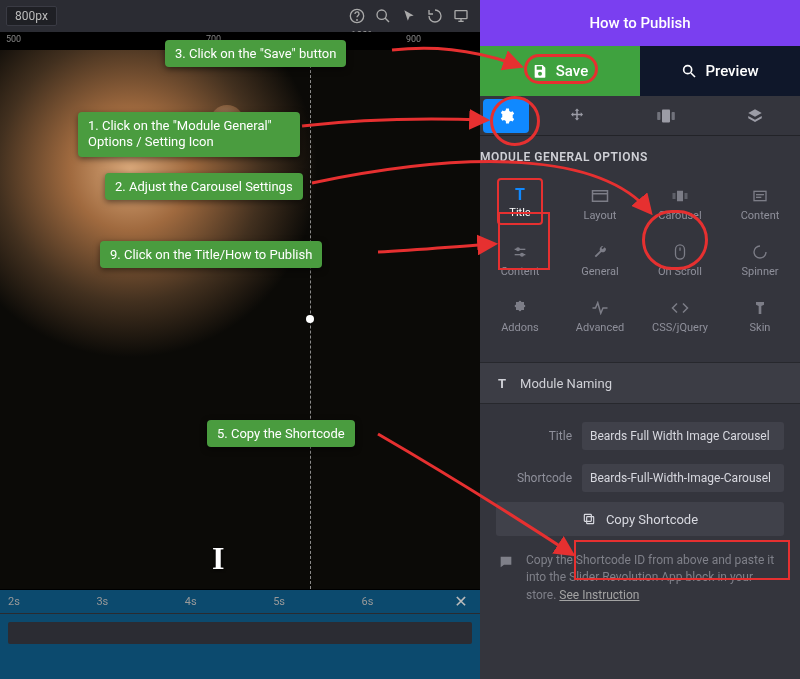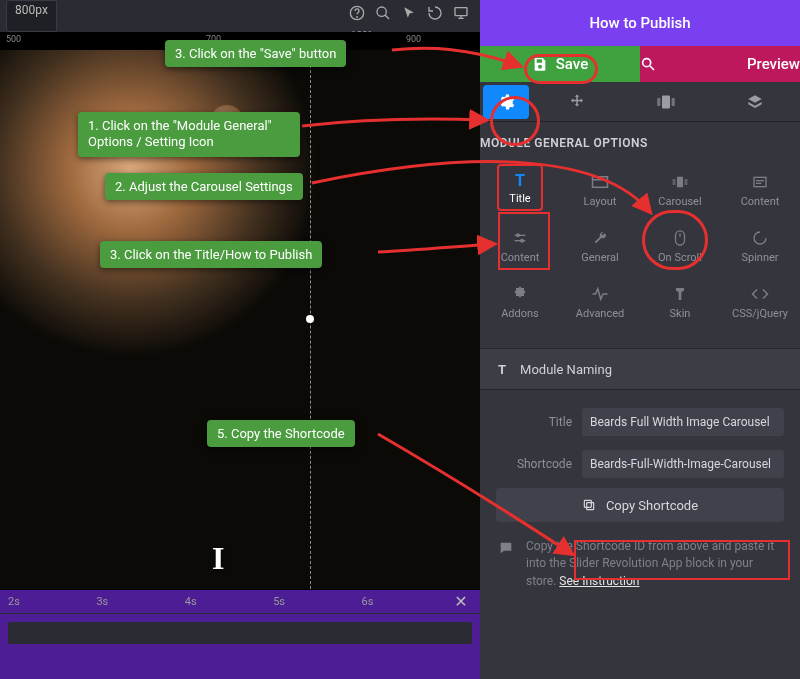--- a/index.html
+++ b/index.html
@@ -1,54 +1,54 @@
 <!DOCTYPE html>
 <html><head>
 <meta charset="utf-8">
 <style>
   * { box-sizing: border-box; margin: 0; padding: 0; font-family: -apple-system, BlinkMacSystemFont, "Segoe UI", Roboto, Arial, sans-serif; }
   html, body { width: 800px; height: 679px; overflow: hidden; background:#222; }
   .app { width:800px; height:679px; position:relative; display:flex; color:#ccc; }
 
   
   .canvas-pane { width:480px; height:679px; position:relative; background:#1a1b20; overflow:hidden; }
-  .canvas-topbar { height:32px; background:#2b2c33; display:flex; padding:0 6px; position:relative; }
+  .canvas-topbar { height:32px; background:#2b2c33; display:flex; align-items:center; padding:0 6px; position:relative; }
   .canvas-topbar .unit-box { background:#1f2025; border:1px solid #3a3b44; border-radius:2px; padding:2px 8px; font-size:12px; color:#bbb; }
   .canvas-topbar .tb-spacer { flex:1; }
   .tb-icon { width:26px; height:26px; display:flex; align-items:center; justify-content:center; color:#aaa; cursor:pointer; }
   .zoom-label { position:absolute; right:105px; top:30px; font-size:10px; color:#999; }
 
   .ruler { height:18px; background:#000000; position:relative; font-size:9px; color:#888; }
   .ruler .tick { position:absolute; top:2px; }
   .stage-wrap { position:relative; height:calc(100% - 32px - 18px - 90px); background:#15161a; overflow:hidden; }
   .center-line { position:absolute; left:310px; top:0; bottom:0; border-left:1px dashed #fff8; }
   .center-dot { position:absolute; left:306px; top:265px; width:8px; height:8px; border-radius:50%; background:#fff; }
   .cursor-I { position:absolute; left:212px; bottom:12px; font-family: "Times New Roman", serif; font-size:32px; color:#fff; font-weight:bold; text-shadow:0 1px 3px #000; }
 
-  .timeline { position:absolute; left:0; bottom:0; width:480px; height:90px; background:#4c1d95; border-top:1px solid #000; }
+  .timeline { position:absolute; left:0; bottom:0; width:480px; height:90px; background:#0c4a6e; border-top:1px solid #000; }
   .timeline-scale { height:24px; display:flex; align-items:center; justify-content:space-between; padding:0 8px 0 8px; font-size:11px; color:#999; border-bottom:1px solid #2a2b30; }
   .timeline-scale .close-x { width:22px; text-align:center; color:#bbb; cursor:pointer; font-size:16px;}
   .timeline-track { height:22px; background:#2b2c33; margin:8px; border-radius:2px; }
 
   
   .portrait { position:absolute; inset:0; background:
      radial-gradient(ellipse 240px 240px at 130px 120px, #d9a87a 0%, #a06a3f 25%, #42301f 55%, #0b0a07 78%),
      radial-gradient(ellipse 300px 420px at 280px 320px, #8a5a33 0%, #3a2415 40%, #0a0704 75%),
      linear-gradient(135deg,#4a2e16 0%, #130c06 70%);
   }
   .portrait::after{ content:""; position:absolute; left:210px; top:55px; width:34px; height:34px; border-radius:50%;
     background: radial-gradient(circle at 45% 45%, #f2d3b0 0%, #b47a4d 65%, #6a4226 100%); opacity:.45; }
 
   
   .side-pane { width:320px; height:679px; background:#34353d; display:flex; flex-direction:column; }
   .purple-bar { height:46px; background:#7a3ff0; display:flex; align-items:center; justify-content:center; color:#fff; font-size:15px; font-weight:500;text-align:center; }
-  .action-row { height:36px; display:flex; }
+  .action-row { height:50px; display:flex; }
   .btn { flex:1; display:flex; align-items:center; justify-content:center; gap:8px; color:#fff; font-size:15px; font-weight:500; cursor:pointer; }
   .btn-save { background:#3fa23f; }
-  .btn-preview { background:#be185d;justify-content:space-between; }
+  .btn-preview { background:#0f172a; }
 
   .tab-row { height:40px; background:#34353d; display:flex; border-bottom:1px solid #222328;}
   .tab-row .tab { flex:1; display:flex; align-items:center; justify-content:center; color:#9b9ca6; cursor:pointer;}
   .tab-row .tab.active { background:#1089ff; color:#fff; border-radius:4px; flex:0 0 46px; margin:3px; height:34px; }
 
   .panel-scroll { flex:1; overflow:hidden; padding:14px 0 0 0; }
   .panel-heading { text-align:left; font-size:12px; letter-spacing:.5px; color:#cfd0d6; font-weight:600; margin-bottom:12px;}
   .opt-grid { display:grid; grid-template-columns:repeat(4,1fr); gap:0; }
   .opt { display:flex; flex-direction:column; align-items:center; justify-content:center; height:56px; font-size:11px; color:#8f909b; cursor:pointer; gap:4px;}
   .opt.selected { color:#fff; }
@@ -56,21 +56,21 @@
   .opt-ico { width:18px; height:18px; display:flex; align-items:center; justify-content:center; color:#7c7d87;}
   .opt.selected .sel-box { border:2px solid #e63030; border-radius:4px; padding:6px 10px 4px 10px; margin-top:-6px;}
 
   .section-head { background:#3c3d45; height:42px; display:flex; align-items:center; gap:14px; padding:0 18px; color:#cfd0d6; font-size:13px; margin-top:18px; border-top:1px solid #27282d; border-bottom:1px solid #27282d;}
   .form-area { padding:18px 16px 10px 16px; display:flex; flex-direction:column; gap:14px;}
   .form-row { display:flex; align-items:center; gap:10px; }
   .form-row .lbl { width:76px; text-align:right; font-size:12px; color:#8f909b;}
   .form-row .field { flex:1; background:#40414a; color:#d7d8df; font-size:12px; padding:7px 8px; border:none; border-radius:3px; overflow:hidden; white-space:nowrap;}
   .copy-shortcode { margin:0 16px; background:#40414a; height:34px; display:flex; align-items:center; justify-content:center; gap:10px; color:#d7d8df; font-size:13px; cursor:pointer; border-radius:3px;}
   .info-row { display:flex; gap:12px; padding:16px 18px 4px 18px; color:#7f8089; font-size:12px; line-height:1.45;}
-  .info-row a { color:#e5e5e5; text-decoration:underline; cursor:pointer;}
+  .info-row a { color:#a3a3a3; text-decoration:underline; cursor:pointer;}
 
   
   .ann-box { position:absolute; background:#4a9c3f; color:#fff; font-size:13px; padding:6px 10px; border-radius:4px; box-shadow:0 2px 6px rgba(0,0,0,.5); white-space:nowrap; z-index:40;}
   .ann-box.multi { white-space:normal; width:222px; line-height:1.25;}
   .red-circle { position:absolute; border:3px solid #e63030; border-radius:999px; z-index:38; pointer-events:none;}
   .red-rect { position:absolute; border:2px solid #e63030; z-index:38; pointer-events:none;}
   svg.arrows { position:absolute; inset:0; width:800px; height:679px; z-index:39; pointer-events:none; }
 
 </style>
 </head>
@@ -266,33 +266,33 @@
         <div class="opt">
           <span class="opt-ico">
               <svg width="18" height="14" viewBox="0 0 24 18" fill="none" stroke="currentColor" stroke-width="2">
                 <path d="M2 9h4l3-7 4 14 3-7h6"></path>
               </svg>
             </span>
           <span>Advanced</span>
         </div>
         <div class="opt">
           <span class="opt-ico">
+              <svg width="18" height="14" viewBox="0 0 24 18" fill="none" stroke="currentColor" stroke-width="2">
+                <path d="M8 3L2 9l6 6M16 3l6 6-6 6"></path>
+              </svg>
+            </span>
+          <span>CSS/jQuery</span>
+        </div>
+        <div class="opt">
+          <span class="opt-ico">
               <svg width="16" height="16" viewBox="0 0 24 24" fill="currentColor">
                 <path d="M6 3h12v4l-4 2v12h-4V9L6 7z"></path>
               </svg>
             </span>
           <span>Skin</span>
-        </div>
-        <div class="opt">
-          <span class="opt-ico">
-              <svg width="18" height="14" viewBox="0 0 24 18" fill="none" stroke="currentColor" stroke-width="2">
-                <path d="M8 3L2 9l6 6M16 3l6 6-6 6"></path>
-              </svg>
-            </span>
-          <span>CSS/jQuery</span>
         </div>
       </div>
 
       <div class="section-head">
         <span style="font-weight:700;">T</span>
         <span>Module Naming</span>
       </div>
 
       <div class="form-area">
         <div class="form-row">
@@ -320,21 +320,21 @@
         <div>
           <span>Copy the Shortcode ID from above and paste it into the Slider Revolution App block in your store. </span><a>See Instruction</a>
         </div>
       </div>
     </div>
   </div>
 
   <div class="ann-box multi" style="left:78px; top:112px;">1. Click on the "Module General" Options / Setting Icon</div>
   <div class="ann-box" style="left:105px; top:173px;">2. Adjust the Carousel Settings</div>
   <div class="ann-box" style="left:165px; top:40px;">3. Click on the "Save" button</div>
-  <div class="ann-box" style="left:100px; top:241px;">3. Click on the Title/How to Publish</div>
+  <div class="ann-box" style="left:100px; top:241px;">9. Click on the Title/How to Publish</div>
   <div class="ann-box" style="left:207px; top:420px;">5. Copy the Shortcode</div>
 
   <div class="red-circle" style="left:490px; top:96px; width:50px; height:50px;"></div>
   <div class="red-circle" style="left:524px; top:54px; width:74px; height:30px;"></div>
   <div class="red-circle" style="left:642px; top:210px; width:66px; height:60px;"></div>
   <div class="red-rect" style="left:498px; top:212px; width:52px; height:58px;"></div>
   <div class="red-rect" style="left:574px; top:540px; width:216px; height:40px;"></div>
 
   <svg class="arrows">
     <defs>

